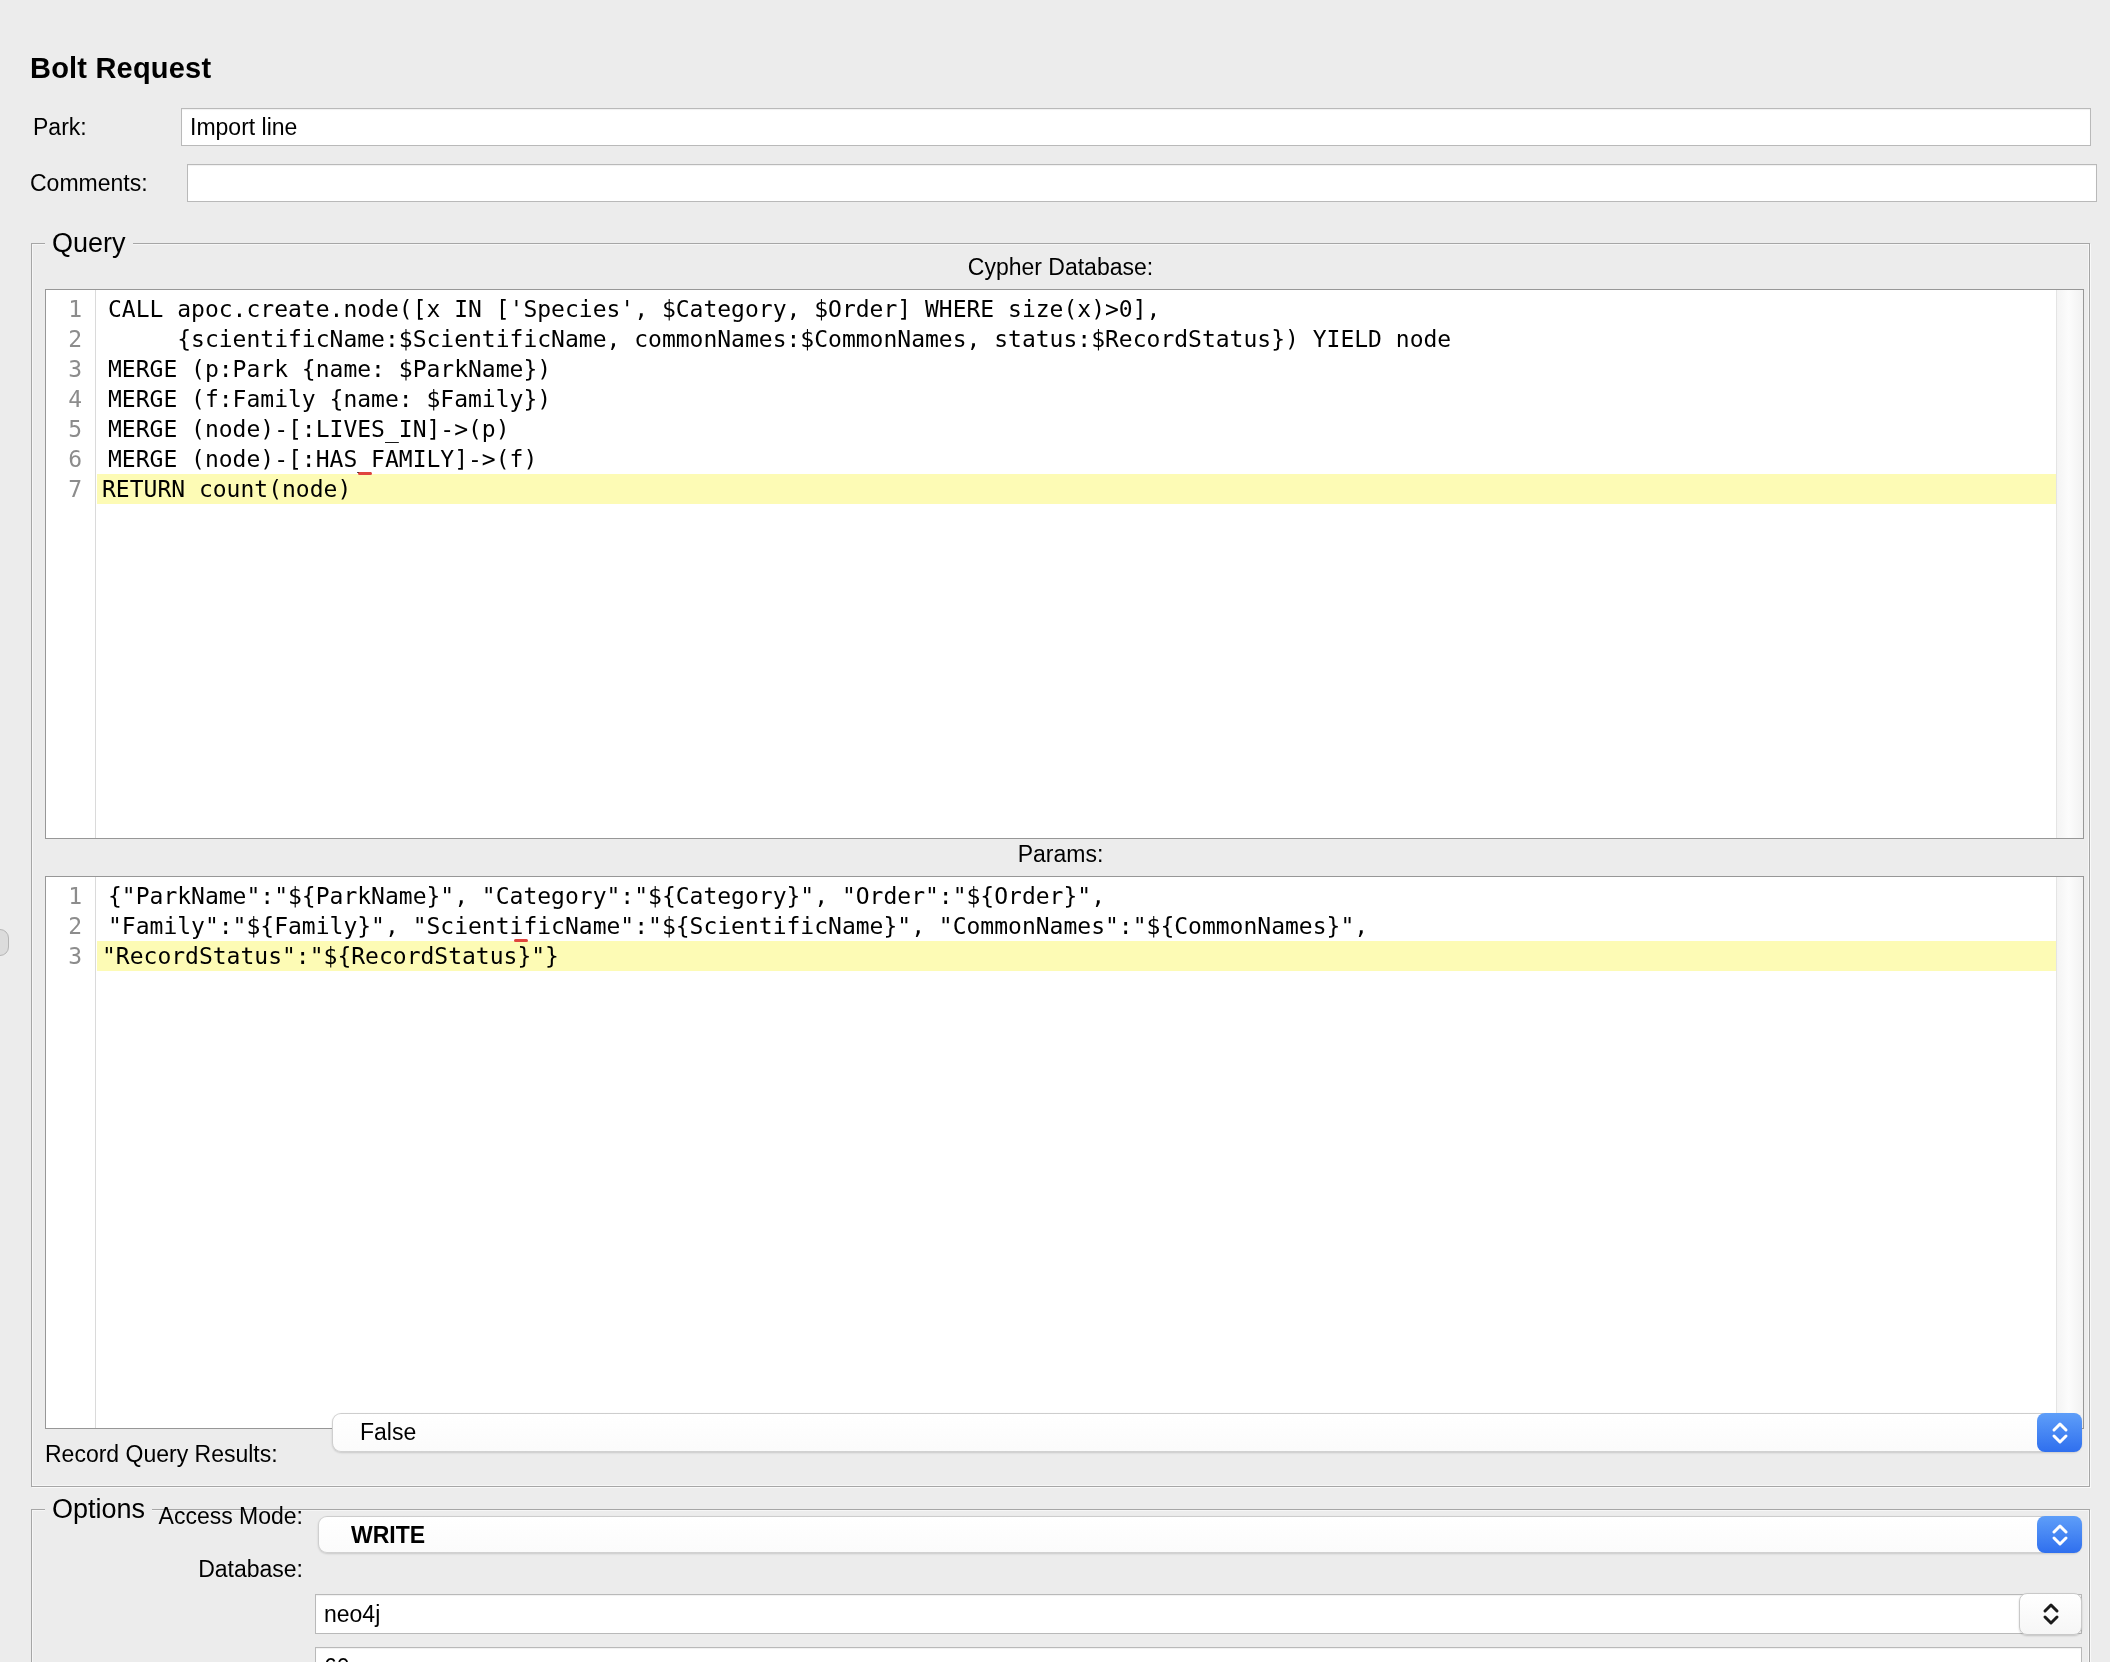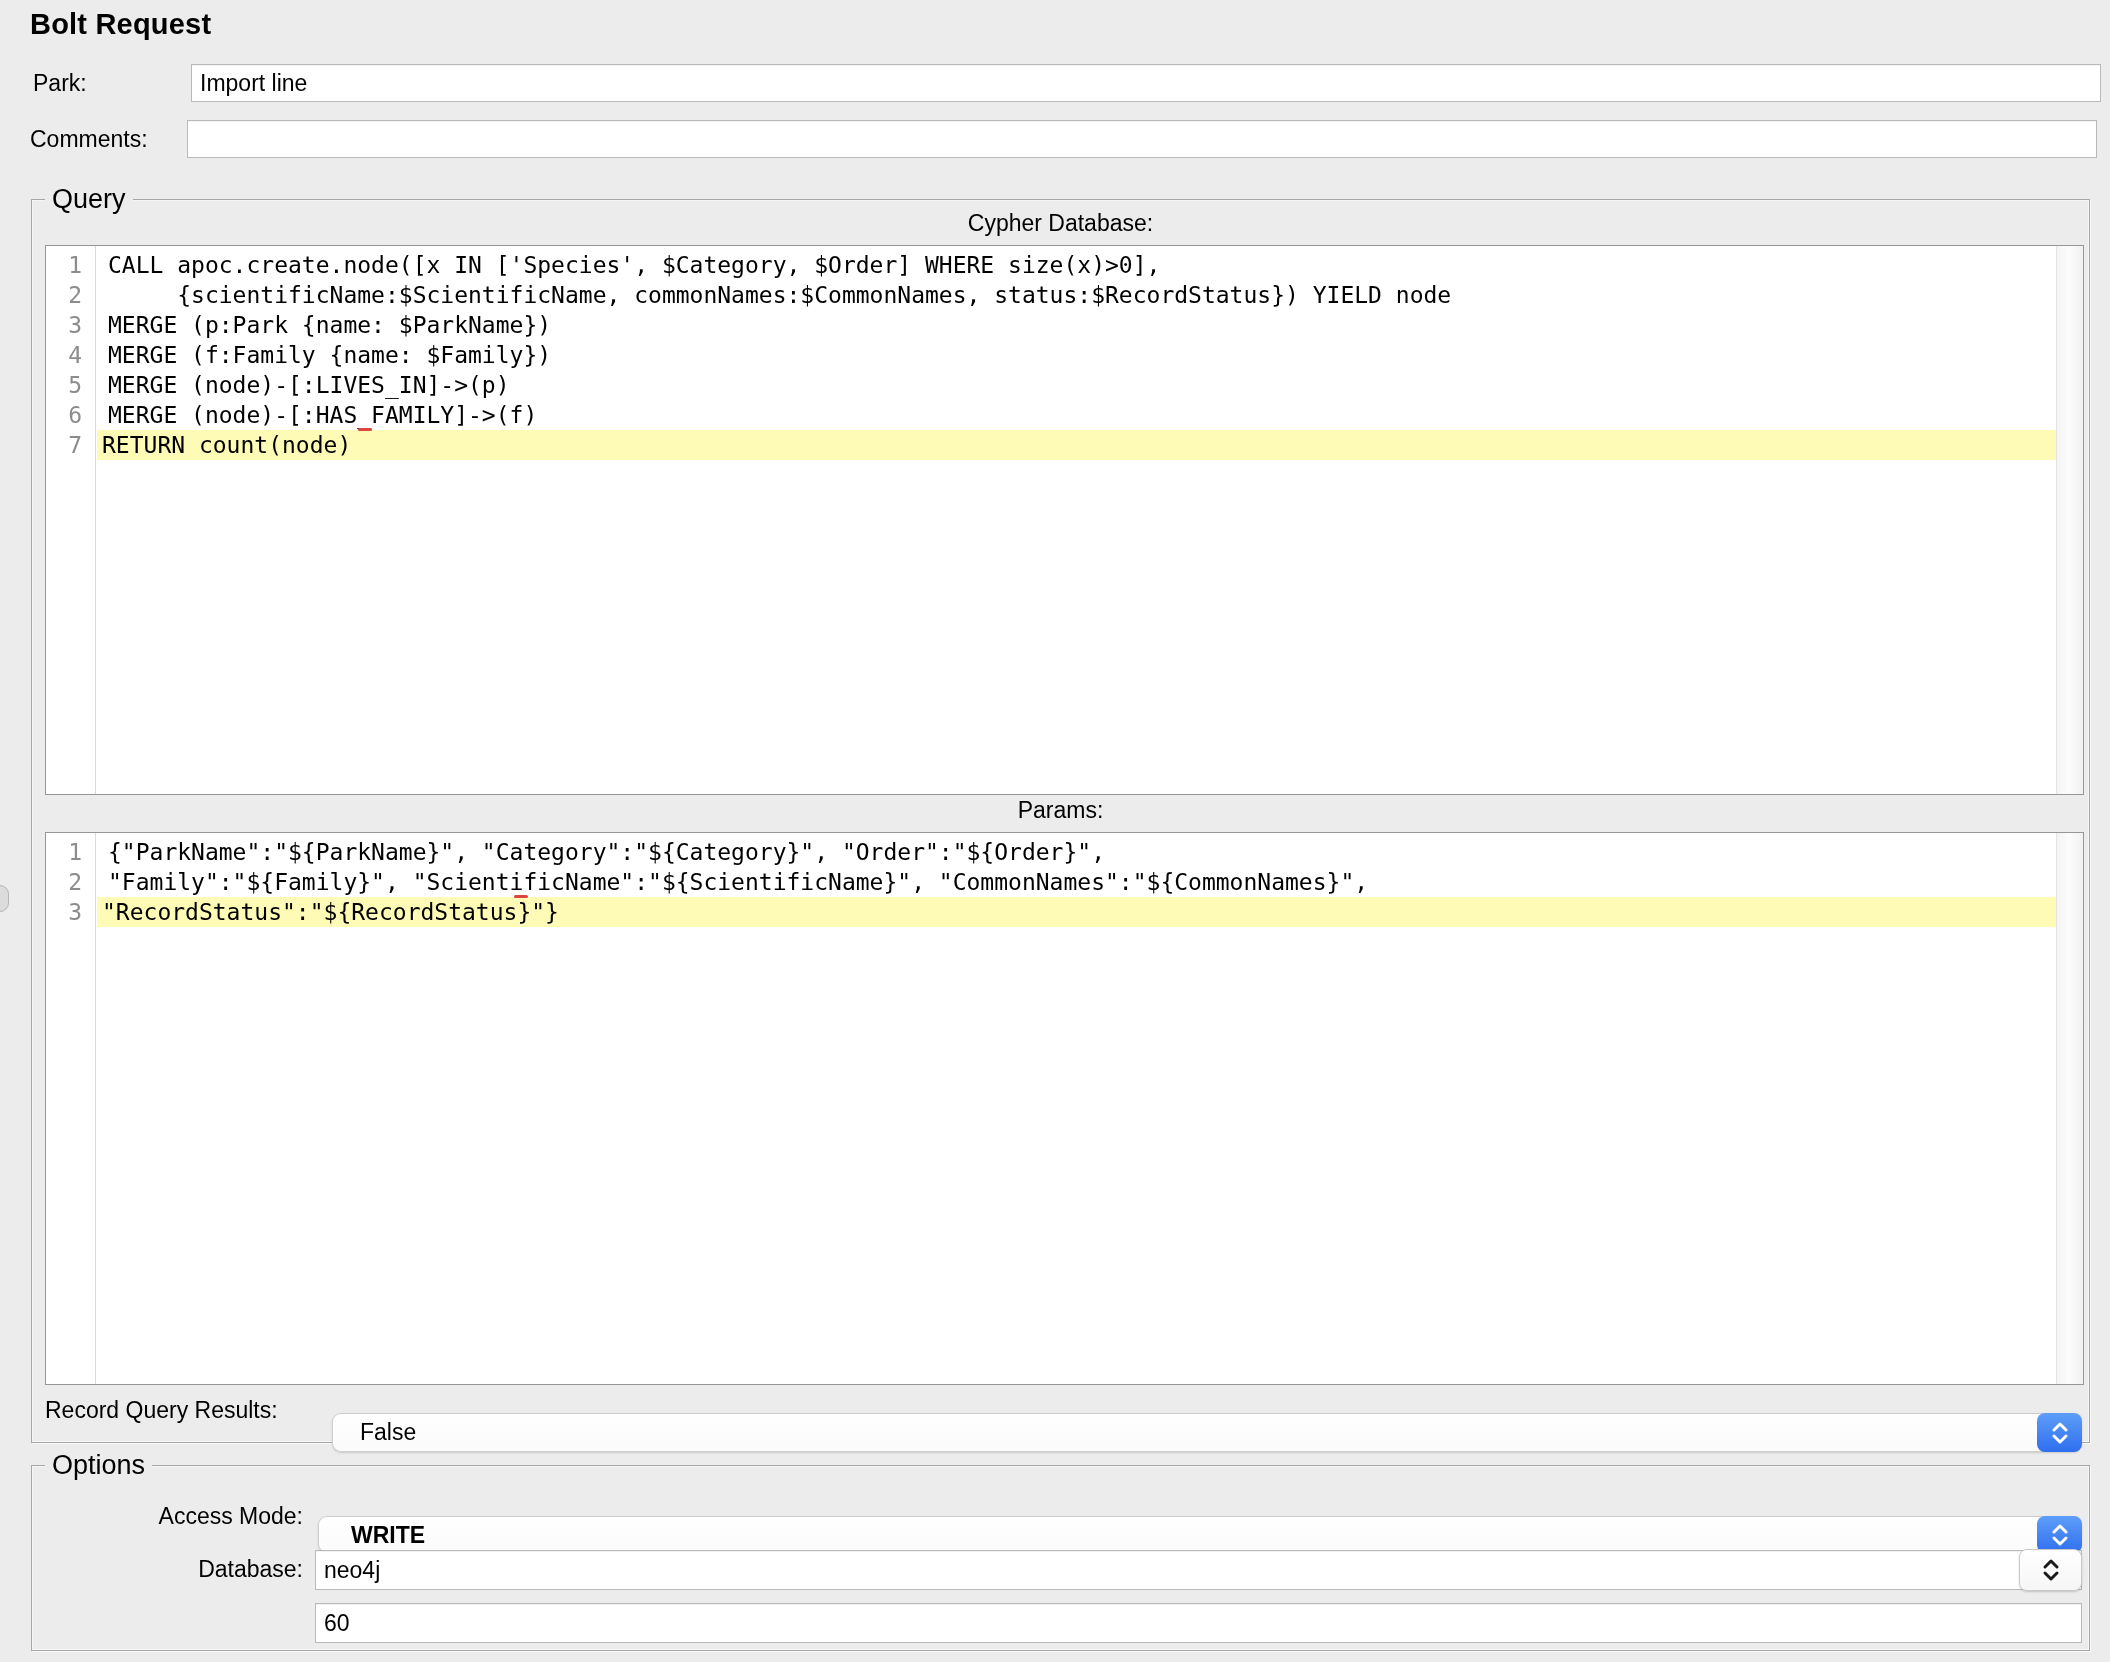--- a/index.html
+++ b/index.html
@@ -4,38 +4,38 @@
 <style>
   * { margin:0; padding:0; box-sizing:border-box; }
   html,body { width:2110px; height:1662px; }
   body {
     background:#ececec;
     font-family:"Liberation Sans","DejaVu Sans",sans-serif;
     color:#000;
     position:relative;
     overflow:hidden;
   }
-  .abs { position:absolute; }
+  .abs { position:absolute;margin-top:44px; }
 
   
   .page-title { left:30px; top:8px; font-size:29px; font-weight:bold; letter-spacing:.2px; }
 
   
   .form-label { font-size:23px; line-height:38px; white-space:nowrap; }
   .text-field {
     background:#fff;
     border:1px solid #b9b9b9;
     box-shadow:inset 0 1px 1px rgba(0,0,0,.06);
     font-family:"Liberation Sans","DejaVu Sans",sans-serif;
     font-size:23px;
     padding:0 8px;
     outline:none;
   }
   #name-row-label   { left:33px;  top:64px; }
-  #name-input       { left:191px; top:64px; width:1910px; height:38px; }
+  #name-input       { left:181px; top:64px; width:1910px; height:38px; }
   #comments-row-label { left:30px; top:120px; }
   #comments-input   { left:187px; top:120px; width:1910px; height:38px; }
 
   
   .group-box {
     border:1px solid #a6a6a6;
     box-shadow:inset 0 0 0 1px rgba(255,255,255,.55), 1px 1px 0 rgba(255,255,255,.7);
   }
   .group-legend {
     position:absolute;

